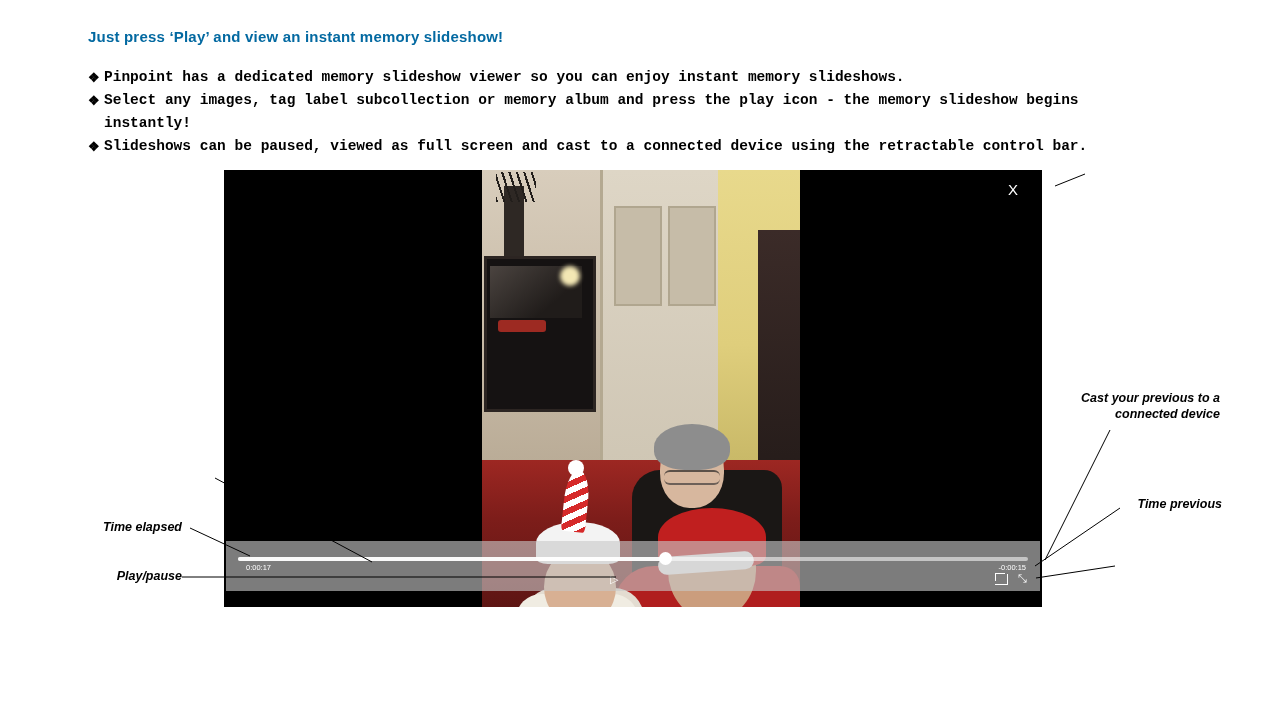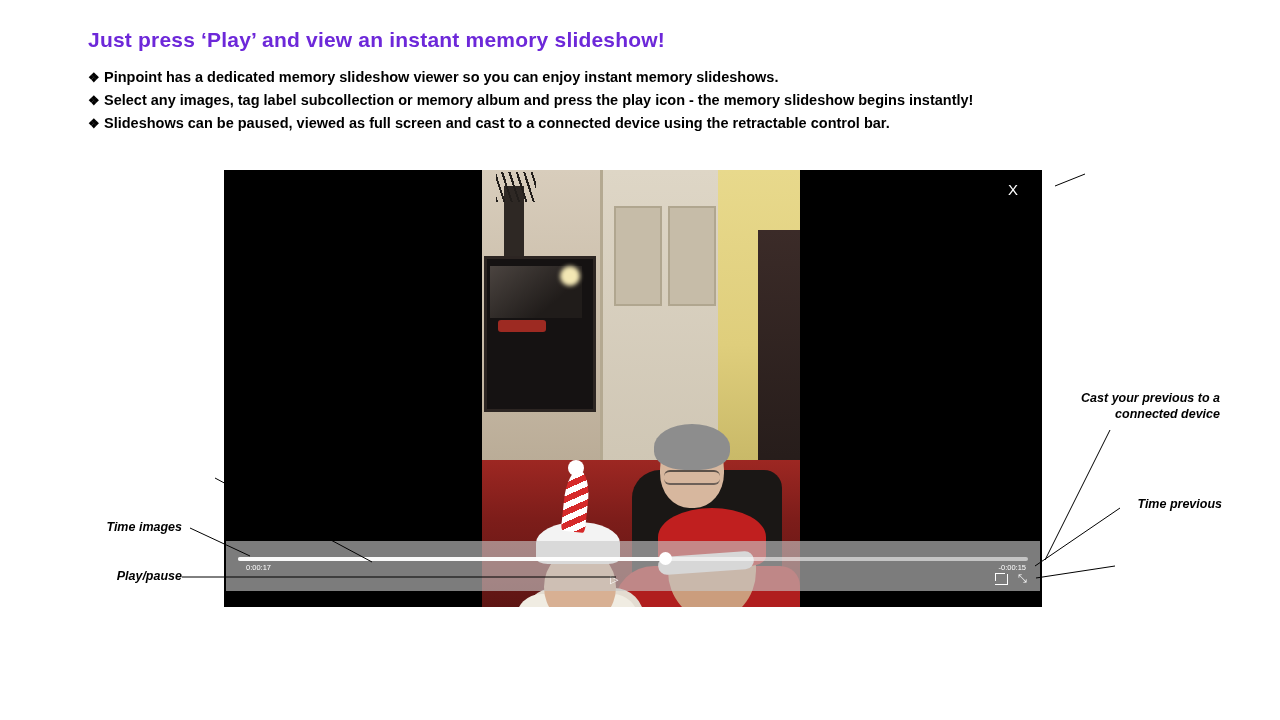--- a/index.html
+++ b/index.html
@@ -19,23 +19,23 @@
     left: 0; top: 0;
     width: 1280px;
     height: 720px;
   }
 
   
   .title {
     position: absolute;
     left: 88px;
     top: 28px;
-    font-size: 21px;
+    font-size: 15px;
     font-weight: bold;
-    color: #6d28d9;
+    color: #0369a1;
     letter-spacing: .2px;
     white-space: nowrap;
   }
 
   
   .bullets {
     position: absolute;
     left: 88px;
     top: 66px;
     width: 1050px;
@@ -51,20 +51,21 @@
   }
   .bullet .mark {
     width: 16px;
     flex: 0 0 16px;
     color: #000000;
     font-size: 13px;
     line-height: 23px;
   }
   .bullet .btext {
     flex: 1;
+    font-family: Liberation Mono, monospace;
   }
 
   
   .video-panel {
     position: absolute;
     left: 224px;
     top: 170px;
     width: 818px;
     height: 437px;
     background: #000000;
@@ -397,17 +398,17 @@
     <line x1="182" y1="577" x2="616" y2="577" stroke="#000" stroke-width="1"></line>
   </svg>
 
 
   <div class="anno right" style="left:1080px; top:390px; width:140px;">Cast your previous to a connected device</div>
 
   <div class="anno right" style="left:1080px; top:496px; width:142px;">Time previous</div>
 
 
 
-  <div class="anno right" style="left:58px; top:519px; width:124px;">Time images</div>
+  <div class="anno right" style="left:58px; top:519px; width:124px;">Time elapsed</div>
 
   <div class="anno right" style="left:58px; top:568px; width:124px;">Play/pause</div>
 
 </div>
 
 </body></html>

